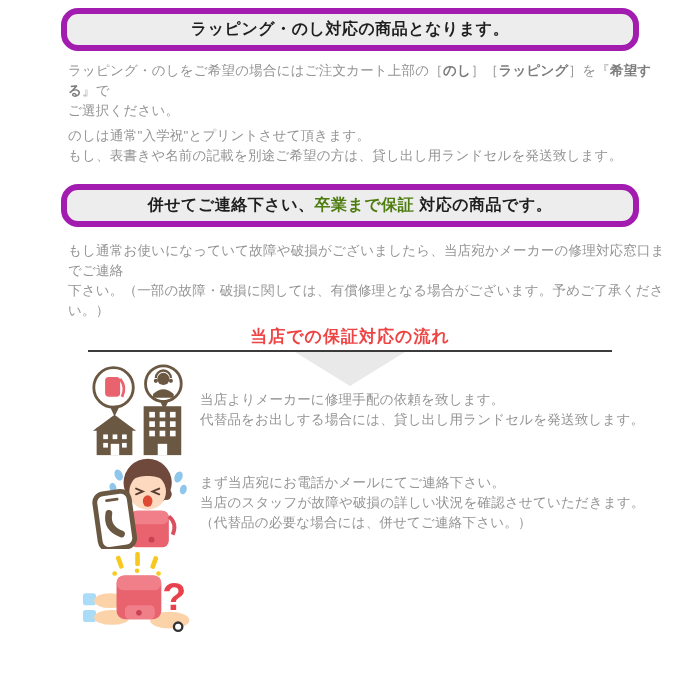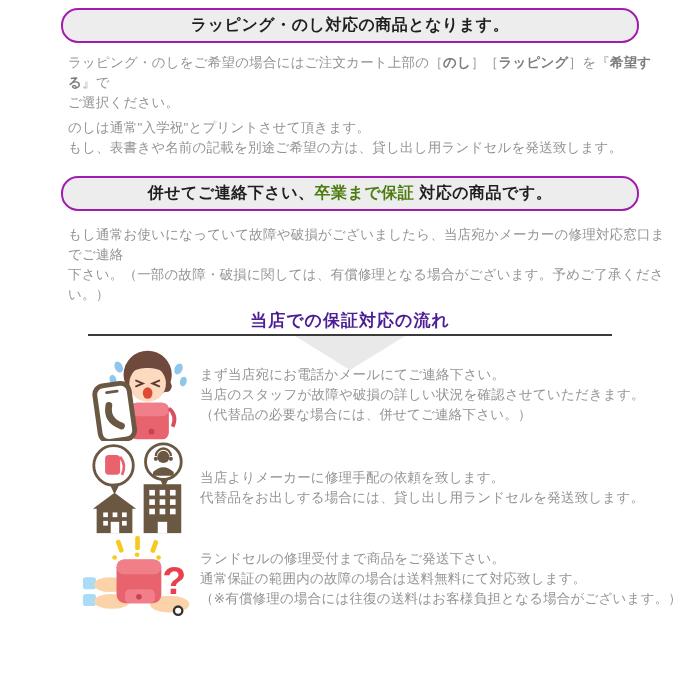--- a/index.html
+++ b/index.html
@@ -5,41 +5,41 @@
   html,body{margin:0;padding:0;}
   body{
     width:700px;height:700px;overflow:hidden;background:#ffffff;
     font-family:"Liberation Sans","DejaVu Sans",sans-serif;
     -webkit-font-smoothing:antialiased;
   }
   .page{position:relative;width:700px;height:700px;}
 
   .banner{
     box-sizing:border-box;width:578px;margin:0 auto;
-    background:#ededed;border:2px solid #a21caf;border-radius:17px;
+    background:#ededed;border:6px solid #a21caf;border-radius:17px;
     text-align:center;font-size:16px;font-weight:bold;color:#1f1f1f;
     padding:5px 4px;letter-spacing:.5px;
   }
   .banner-1{margin-top:8px;}
   .banner-2{margin-top:18px;}
   .red-em{color:#4d7c0f;}
 
   .para{
     margin:0;padding-left:68px;padding-right:30px;
     color:#949494;font-size:13.5px;line-height:20px;letter-spacing:.2px;
   }
   .para b{color:#7d7d7d;}
   .para-1{margin-top:10px;}
   .para-2{margin-top:5px;}
   .para-3{margin-top:11px;}
   .para-4{margin-top:14px;}
 
   .flow-title{
     margin:4px 0 0 0;text-align:center;
-    font-size:17px;font-weight:bold;color:#4c1d95;letter-spacing:1px;
+    font-size:17px;font-weight:bold;color:#ef4444;letter-spacing:1px;
   }
   .flow-divider{
     position:relative;width:524px;margin:2px auto 0;
     border-bottom:2px solid #3b3b3b;height:0;
   }
   .flow-triangle{
     position:absolute;left:50%;top:2px;transform:translateX(-50%);
     width:0;height:0;
     border-left:55px solid transparent;border-right:55px solid transparent;
     border-top:34px solid #e9e9e9;
@@ -78,53 +78,20 @@
 
   <p class="para para-4"><span>もし通常お使いになっていて故障や破損がございましたら、当店宛かメーカーの修理対応窓口までご連絡</span><br><span>下さい。（一部の故障・破損に関しては、有償修理となる場合がございます。予めご了承ください。）</span></p>
 
   <h2 class="flow-title">当店での保証対応の流れ</h2>
   <div class="flow-divider">
     <div class="flow-triangle"></div>
   </div>
 
   <div class="steps">
 
-    <div class="step step-1">
-      <div class="step-icon">
-        <svg width="108" height="92" viewBox="0 0 112 94" aria-hidden="true">
-          <ellipse cx="36" cy="18" rx="4" ry="6" fill="#8fc6ec" transform="rotate(-25 36 18)"></ellipse>
-          <ellipse cx="30" cy="31" rx="3.5" ry="5" fill="#8fc6ec" transform="rotate(-15 30 31)"></ellipse>
-          <ellipse cx="98" cy="20" rx="4" ry="6" fill="#8fc6ec" transform="rotate(25 98 20)"></ellipse>
-          <ellipse cx="103" cy="33" rx="3.5" ry="5" fill="#8fc6ec" transform="rotate(15 103 33)"></ellipse>
-          <circle cx="66" cy="26" r="25" fill="#6f4a3c"></circle>
-          <circle cx="47" cy="38" r="6" fill="#6f4a3c"></circle>
-          <circle cx="85" cy="38" r="6" fill="#6f4a3c"></circle>
-          <circle cx="66" cy="35" r="19" fill="#fcd9bf"></circle>
-          <path d="M44 26 Q50 10 66 10 Q82 10 88 26 Q76 18 66 19 Q56 18 44 26 Z" fill="#6f4a3c"></path>
-          <path d="M54 32 l7 3 l-7 3" stroke="#5a3d31" stroke-width="2" fill="none" stroke-linecap="round"></path>
-          <path d="M78 32 l-7 3 l7 3" stroke="#5a3d31" stroke-width="2" fill="none" stroke-linecap="round"></path>
-          <ellipse cx="66" cy="45" rx="5" ry="6" fill="#e04a35"></ellipse>
-          <rect x="48" y="55" width="40" height="38" rx="7" fill="#e8636e"></rect>
-          <rect x="48" y="55" width="40" height="14" rx="7" fill="#f07f89"></rect>
-          <path d="M88 61 q9 7 4 19" stroke="#d94f5c" stroke-width="4" fill="none"></path>
-          <circle cx="70" cy="85" r="3" fill="#c9424f"></circle>
-          <g transform="rotate(-8 32 66)">
-            <rect x="14" y="36" width="36" height="58" rx="9" fill="#ffffff" stroke="#6b5843" stroke-width="5"></rect>
-            <rect x="25" y="42" width="14" height="3" rx="1.5" fill="#6b5843"></rect>
-            <path d="M27 57 q-5 15 10 23" stroke="#6b5843" stroke-width="7" fill="none" stroke-linecap="round"></path>
-          </g>
-        </svg>
-      </div>
-      <div class="step-text">
-        <div>まず当店宛にお電話かメールにてご連絡下さい。</div>
-        <div>当店のスタッフが故障や破損の詳しい状況を確認させていただきます。</div>
-        <div>（代替品の必要な場合には、併せてご連絡下さい。）</div>
-      </div>
-    </div>
-
     <div class="step step-2">
       <div class="step-icon">
         <svg width="106" height="94" viewBox="0 0 112 100" aria-hidden="true">
           <circle cx="30" cy="26" r="21" fill="#ffffff" stroke="#6b5843" stroke-width="3"></circle>
           <path d="M26 46 L31 57 L37 45 Z" fill="#6b5843"></path>
           <rect x="21" y="15" width="16" height="21" rx="4" fill="#e8636e"></rect>
           <path d="M37 17 q7 9 2 19" stroke="#e8636e" stroke-width="3" fill="none"></path>
           <circle cx="83" cy="22" r="19" fill="#ffffff" stroke="#6b5843" stroke-width="3"></circle>
           <path d="M79 40 L84 50 L89 39 Z" fill="#6b5843"></path>
           <circle cx="83" cy="17" r="6.5" fill="#6b5843"></circle>
@@ -152,20 +119,53 @@
           <rect x="90" y="72" width="6" height="6" fill="#ffffff"></rect>
           <rect x="77" y="86" width="10" height="12" fill="#ffffff"></rect>
         </svg>
       </div>
       <div class="step-text">
         <div>当店よりメーカーに修理手配の依頼を致します。</div>
         <div>代替品をお出しする場合には、貸し出し用ランドセルを発送致します。</div>
       </div>
     </div>
 
+    <div class="step step-1">
+      <div class="step-icon">
+        <svg width="108" height="92" viewBox="0 0 112 94" aria-hidden="true">
+          <ellipse cx="36" cy="18" rx="4" ry="6" fill="#8fc6ec" transform="rotate(-25 36 18)"></ellipse>
+          <ellipse cx="30" cy="31" rx="3.5" ry="5" fill="#8fc6ec" transform="rotate(-15 30 31)"></ellipse>
+          <ellipse cx="98" cy="20" rx="4" ry="6" fill="#8fc6ec" transform="rotate(25 98 20)"></ellipse>
+          <ellipse cx="103" cy="33" rx="3.5" ry="5" fill="#8fc6ec" transform="rotate(15 103 33)"></ellipse>
+          <circle cx="66" cy="26" r="25" fill="#6f4a3c"></circle>
+          <circle cx="47" cy="38" r="6" fill="#6f4a3c"></circle>
+          <circle cx="85" cy="38" r="6" fill="#6f4a3c"></circle>
+          <circle cx="66" cy="35" r="19" fill="#fcd9bf"></circle>
+          <path d="M44 26 Q50 10 66 10 Q82 10 88 26 Q76 18 66 19 Q56 18 44 26 Z" fill="#6f4a3c"></path>
+          <path d="M54 32 l7 3 l-7 3" stroke="#5a3d31" stroke-width="2" fill="none" stroke-linecap="round"></path>
+          <path d="M78 32 l-7 3 l7 3" stroke="#5a3d31" stroke-width="2" fill="none" stroke-linecap="round"></path>
+          <ellipse cx="66" cy="45" rx="5" ry="6" fill="#e04a35"></ellipse>
+          <rect x="48" y="55" width="40" height="38" rx="7" fill="#e8636e"></rect>
+          <rect x="48" y="55" width="40" height="14" rx="7" fill="#f07f89"></rect>
+          <path d="M88 61 q9 7 4 19" stroke="#d94f5c" stroke-width="4" fill="none"></path>
+          <circle cx="70" cy="85" r="3" fill="#c9424f"></circle>
+          <g transform="rotate(-8 32 66)">
+            <rect x="14" y="36" width="36" height="58" rx="9" fill="#ffffff" stroke="#6b5843" stroke-width="5"></rect>
+            <rect x="25" y="42" width="14" height="3" rx="1.5" fill="#6b5843"></rect>
+            <path d="M27 57 q-5 15 10 23" stroke="#6b5843" stroke-width="7" fill="none" stroke-linecap="round"></path>
+          </g>
+        </svg>
+      </div>
+      <div class="step-text">
+        <div>まず当店宛にお電話かメールにてご連絡下さい。</div>
+        <div>当店のスタッフが故障や破損の詳しい状況を確認させていただきます。</div>
+        <div>（代替品の必要な場合には、併せてご連絡下さい。）</div>
+      </div>
+    </div>
+
     <div class="step step-3">
       <div class="step-icon">
         <svg width="116" height="90" viewBox="0 0 120 94" aria-hidden="true">
           <g fill="#f7c81e">
             <rect x="38" y="5" width="5" height="14" rx="2" transform="rotate(-20 40 12)"></rect>
             <circle cx="35" cy="24" r="2.5"></circle>
             <rect x="57" y="1" width="5" height="15" rx="2"></rect>
             <circle cx="59" cy="21" r="2.5"></circle>
             <rect x="75" y="5" width="5" height="14" rx="2" transform="rotate(20 77 12)"></rect>
             <circle cx="82" cy="24" r="2.5"></circle>
@@ -176,21 +176,16 @@
           <ellipse cx="32" cy="71" rx="19" ry="8" fill="#fcd2a9"></ellipse>
           <ellipse cx="94" cy="74" rx="21" ry="9" fill="#fcd2a9"></ellipse>
           <rect x="37" y="26" width="48" height="47" rx="9" fill="#e8636e"></rect>
           <rect x="37" y="26" width="48" height="16" rx="8" fill="#f07f89"></rect>
           <rect x="46" y="58" width="32" height="15" rx="5" fill="#f07f89"></rect>
           <circle cx="61" cy="66" r="3" fill="#c9424f"></circle>
           <text x="86" y="63" font-size="42" font-weight="bold" fill="#e8414d" font-family="Liberation Sans, sans-serif">?</text>
           <circle cx="103" cy="81" r="4.5" fill="#ffffff" stroke="#333333" stroke-width="2.5"></circle>
         </svg>
       </div>
-      <div class="step-text">
-        <div>ランドセルの修理受付まで商品をご発送下さい。</div>
-        <div>通常保証の範囲内の故障の場合は送料無料にて対応致します。</div>
-        <div>（※有償修理の場合には往復の送料はお客様負担となる場合がございます。）</div>
-      </div>
     </div>
 
   </div>
 </div>
 
 </body></html>

